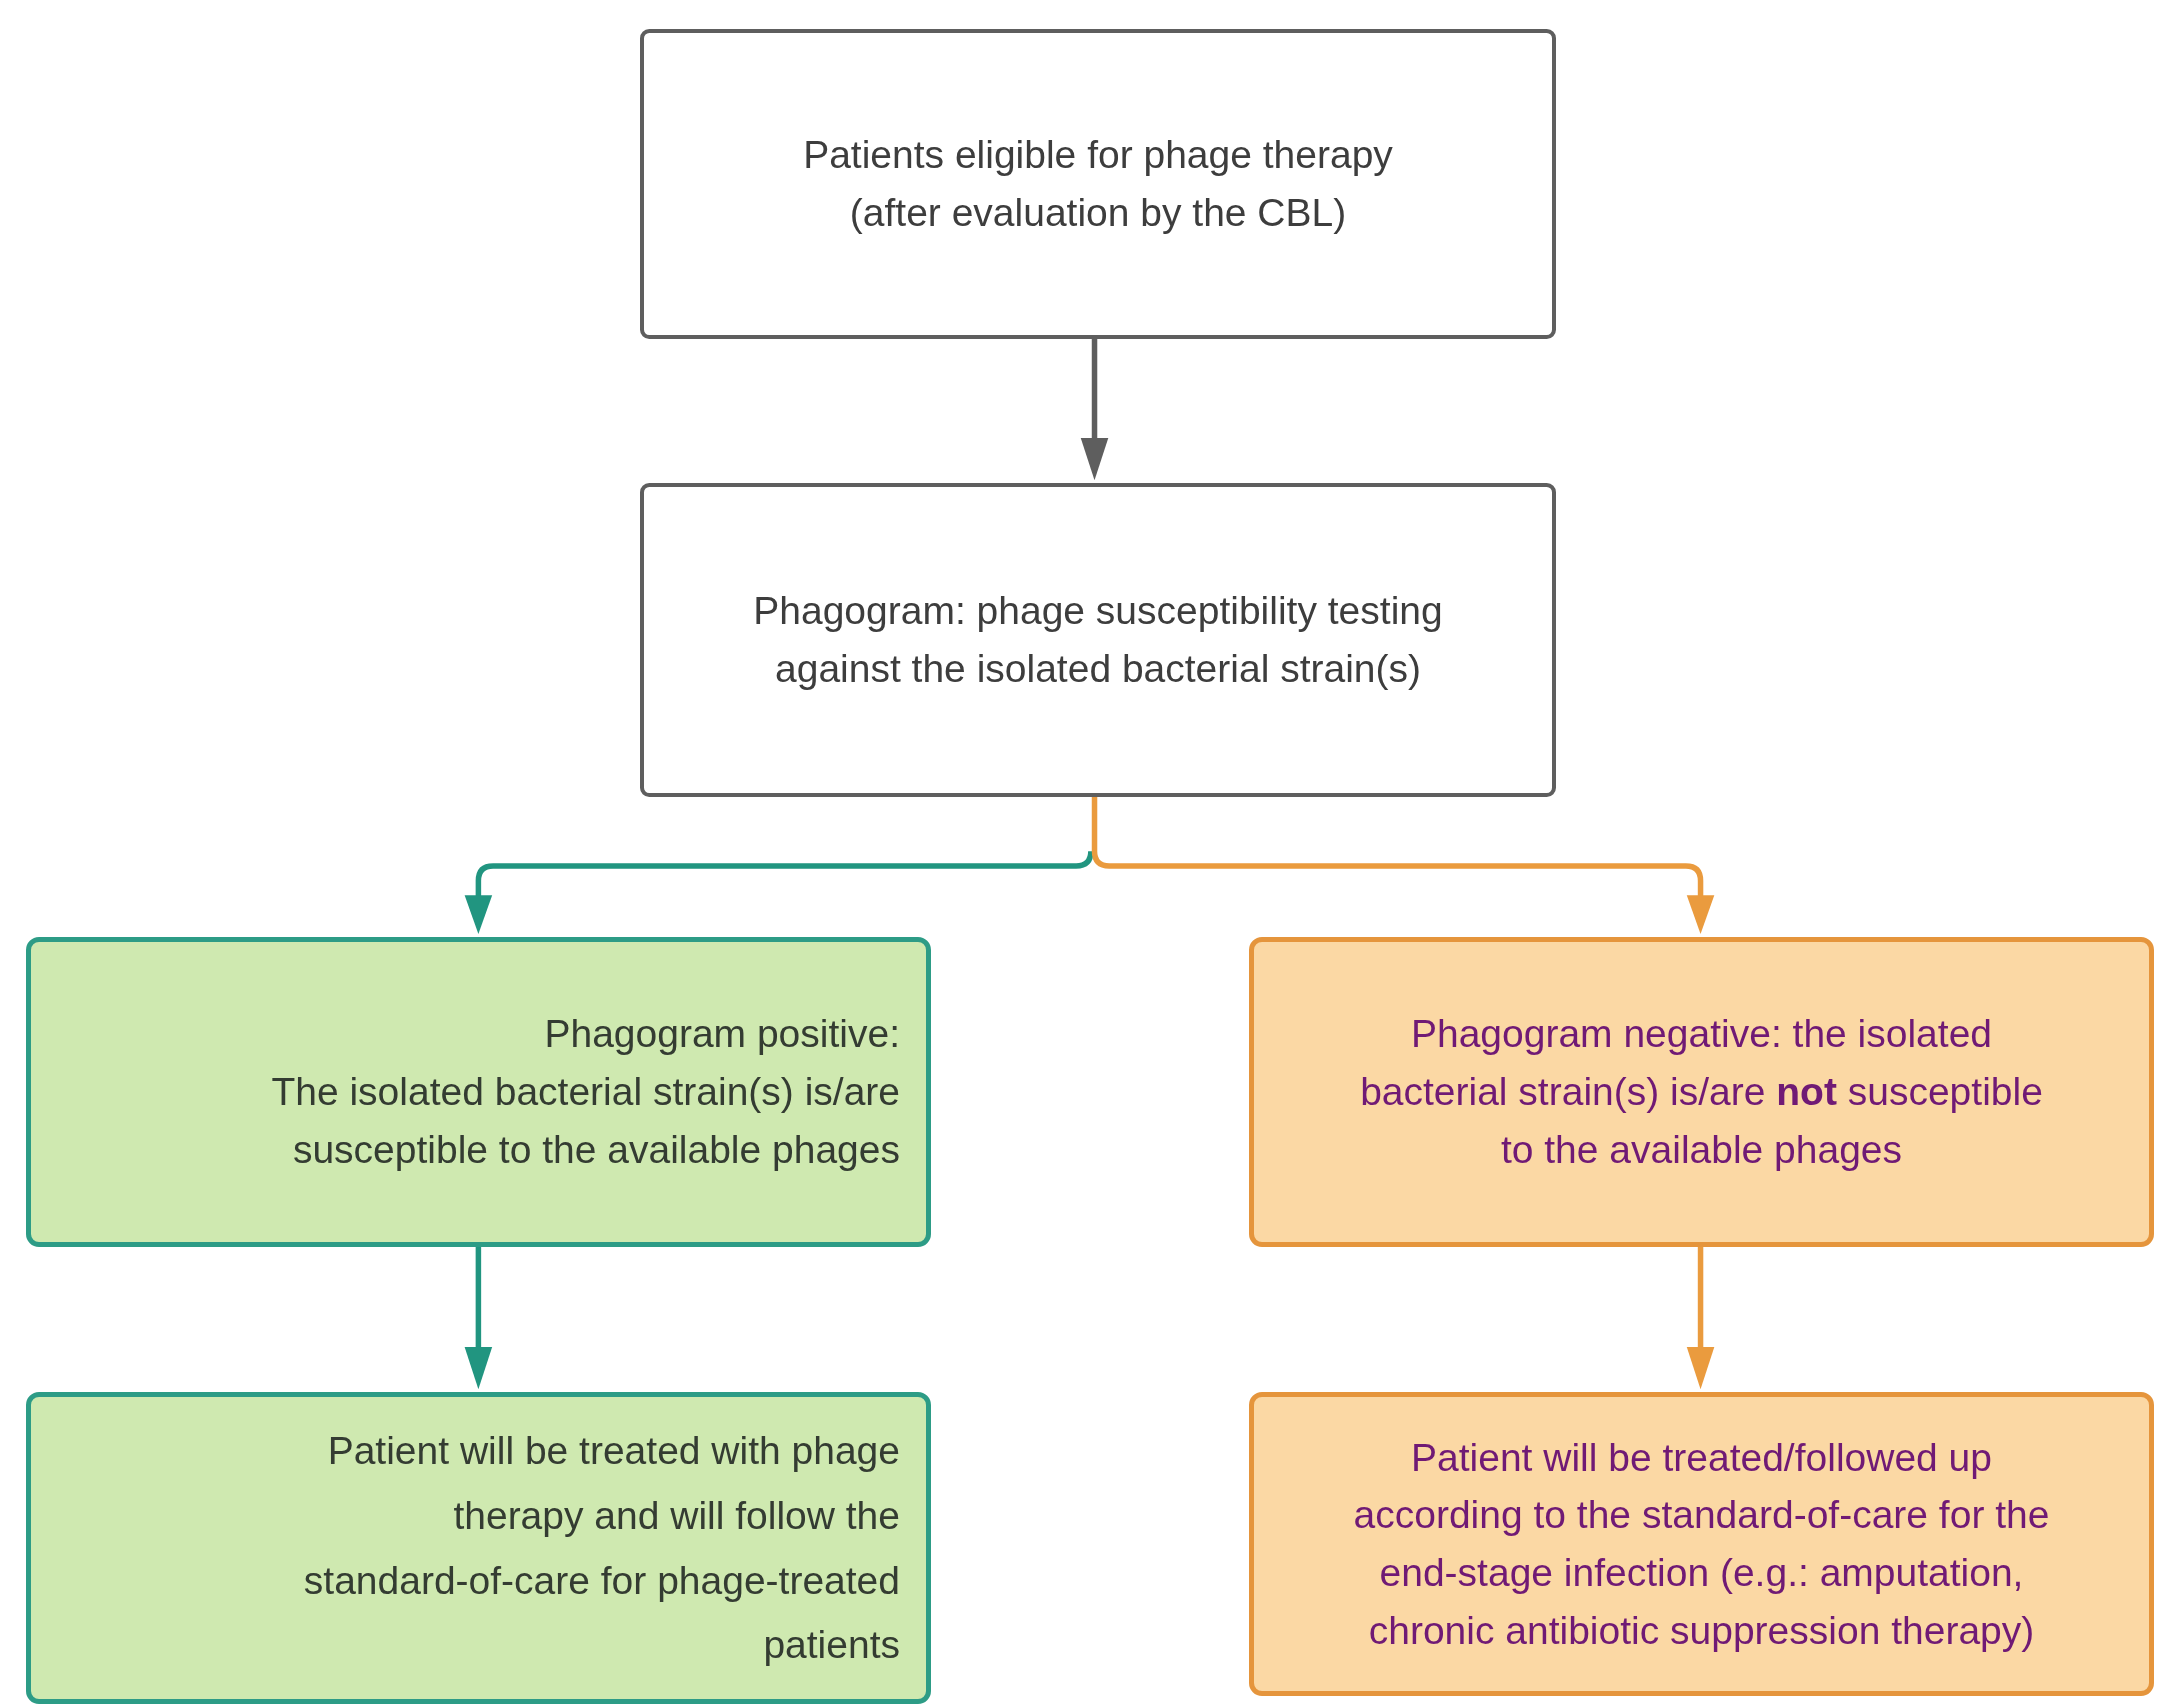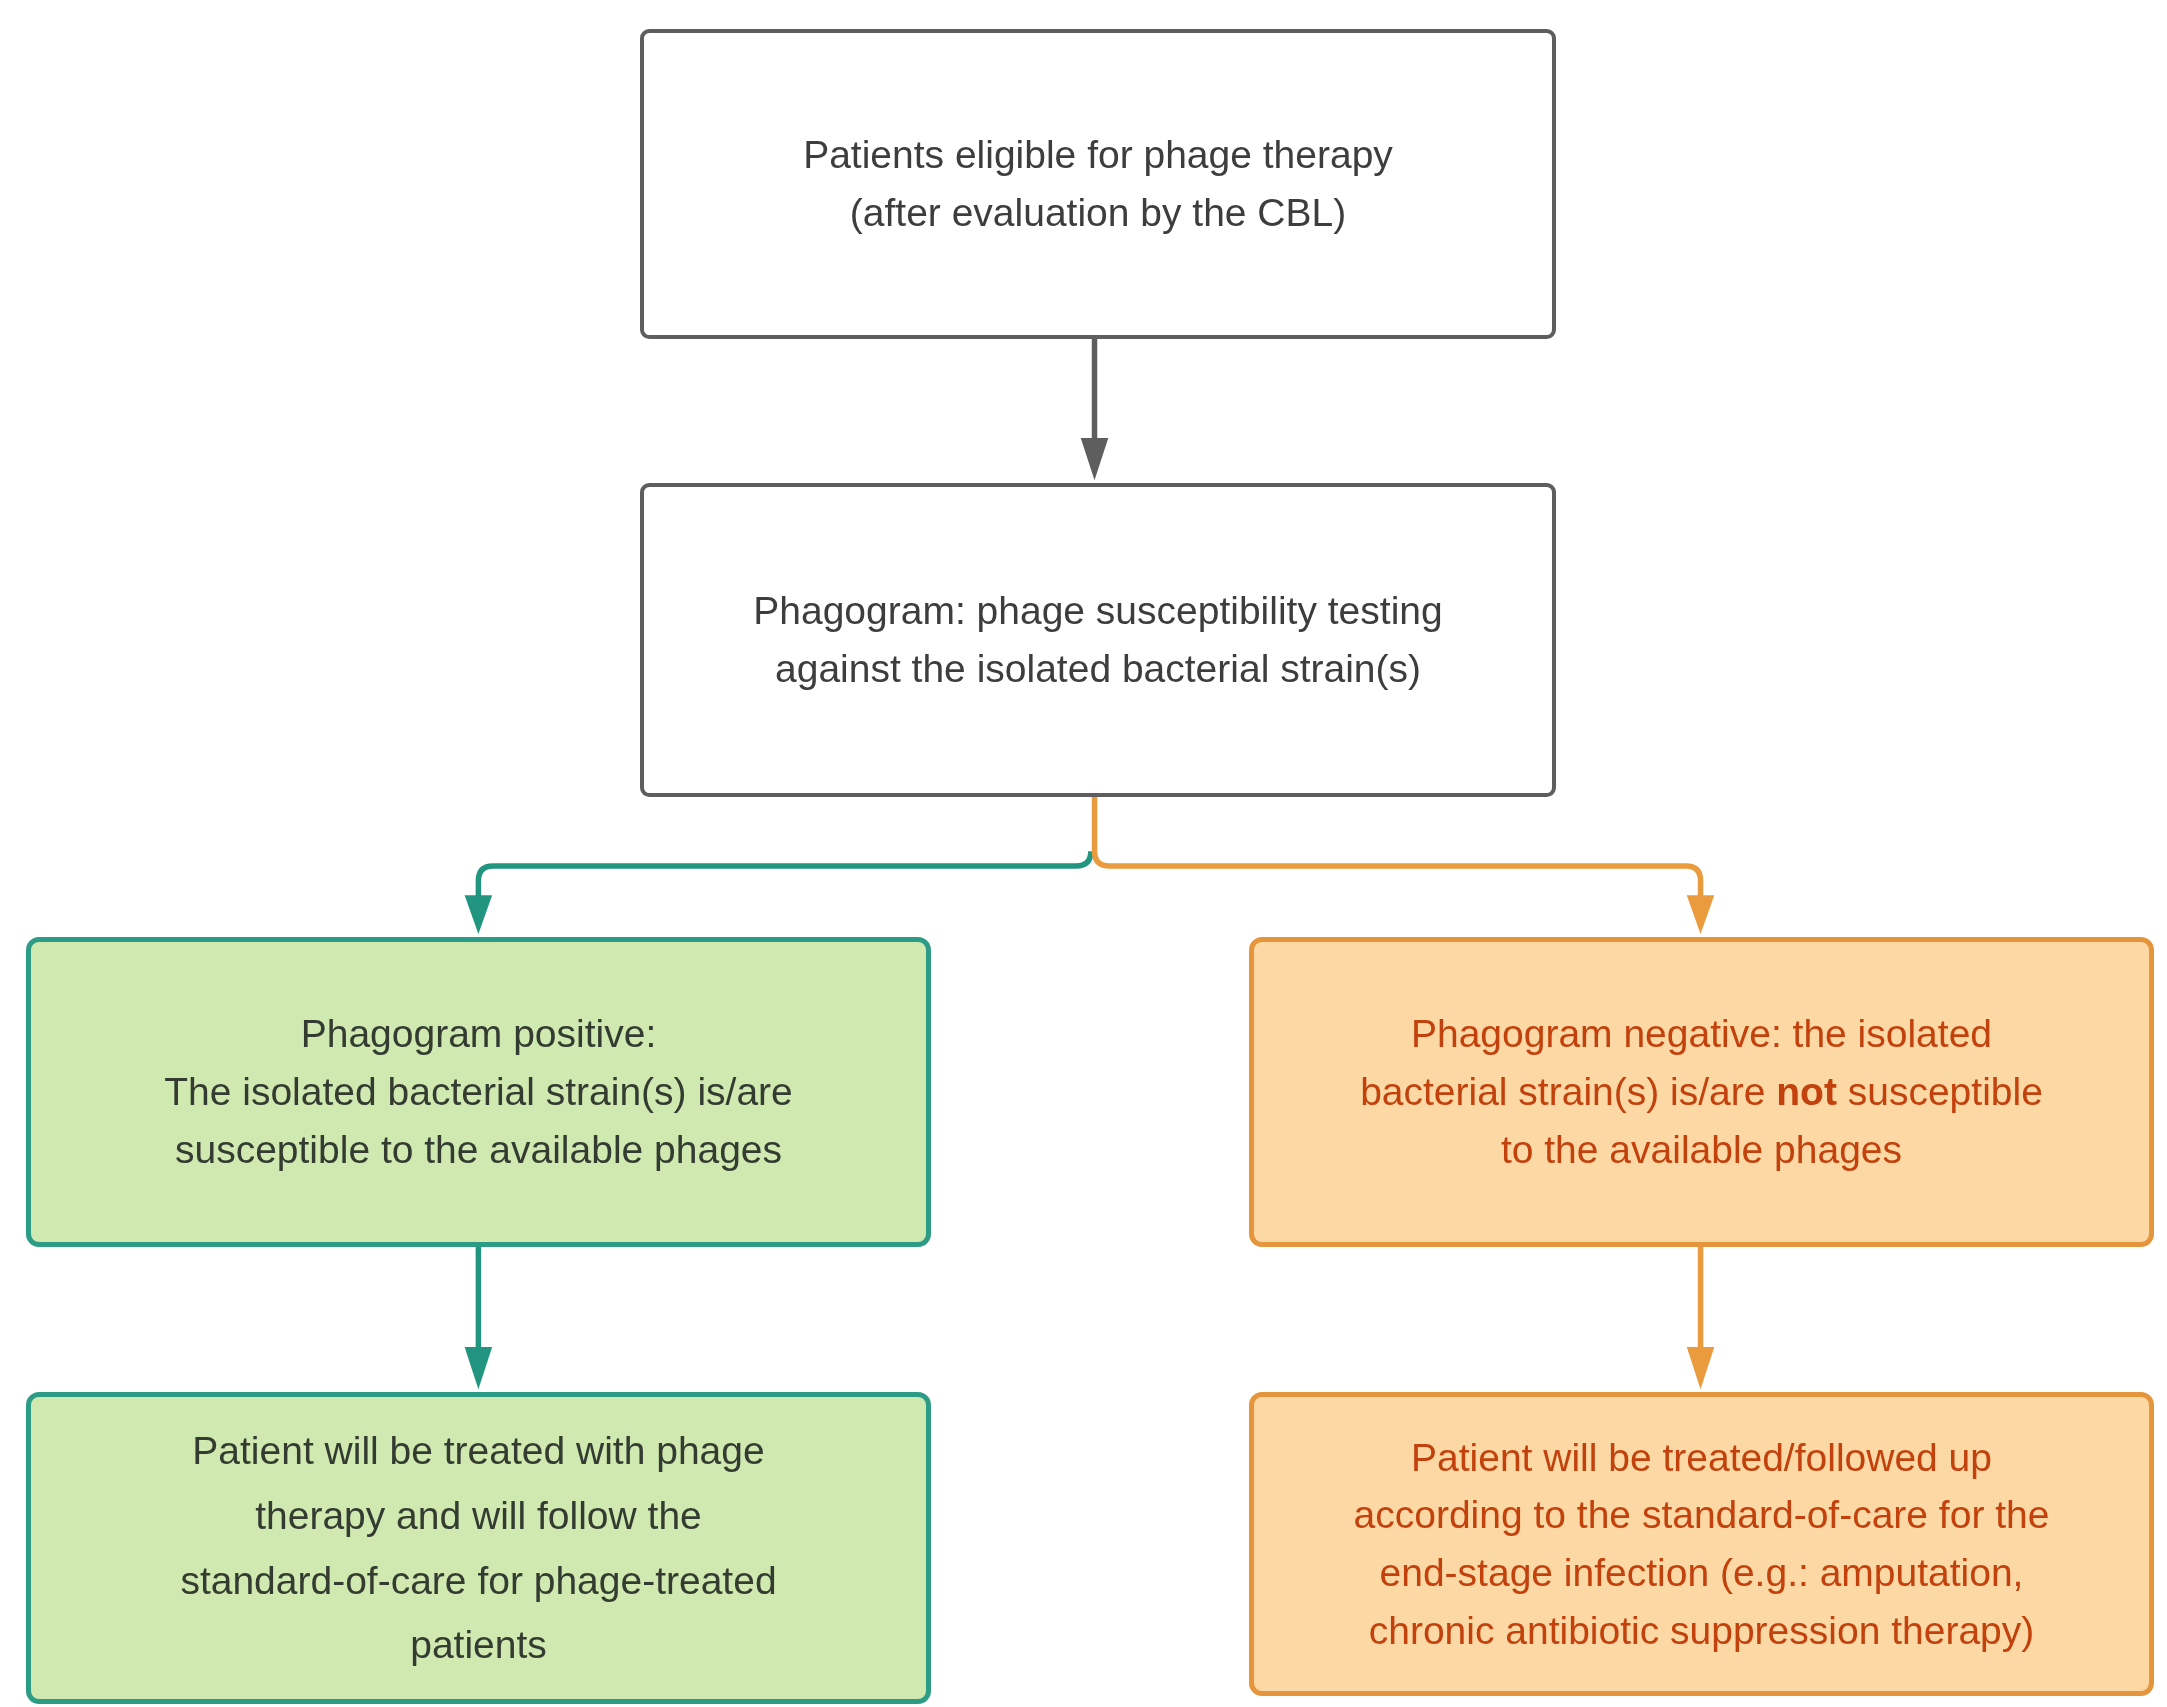--- a/index.html
+++ b/index.html
@@ -40,26 +40,27 @@
   .node-plain {
     background: #ffffff;
     border: 4.6px solid #5e5e5e;
     border-radius: 9.2px;
   }
   .node-green {
     background: #cfe9b0;
     border: 5.5px solid #2d9c86;
     border-radius: 13px;
     color: #343c32;
+    align-items: flex-end;
   }
   .node-orange {
     background: #fbd8a4;
     border: 5.5px solid #e5953c;
     border-radius: 13px;
-    color: #c2410c;
+    color: #701a75;
   }
   .node strong { font-weight: bold; }
 
   
   #node-eligible   { left: 640px;  top: 16.5px;   width: 916px; height: 310px; }
   #node-phagogram  { left: 640px;  top: 471px;  width: 916px; height: 314px; align-items: center; }
   #node-positive   { left: 26px;   top: 925px; width: 905px; height: 310px; }
   #node-negative   { left: 1249px; top: 925px; width: 905px; height: 310px; }
   #node-treated    { left: 26px;   top: 1380px; width: 905px; height: 312px; gap: 7px; }
   #node-soc        { left: 1249px; top: 1380px; width: 905px; height: 304px; }

